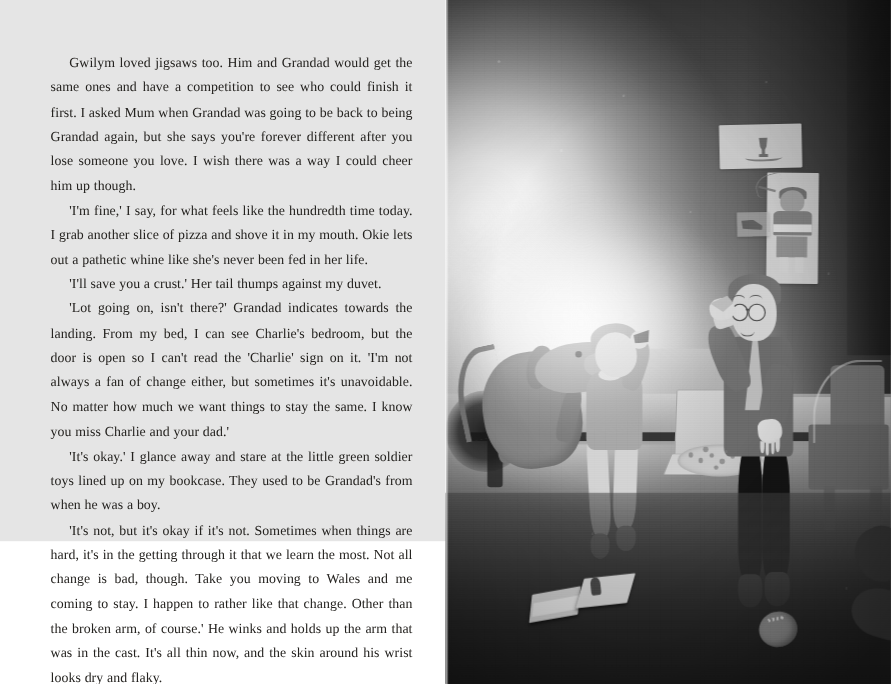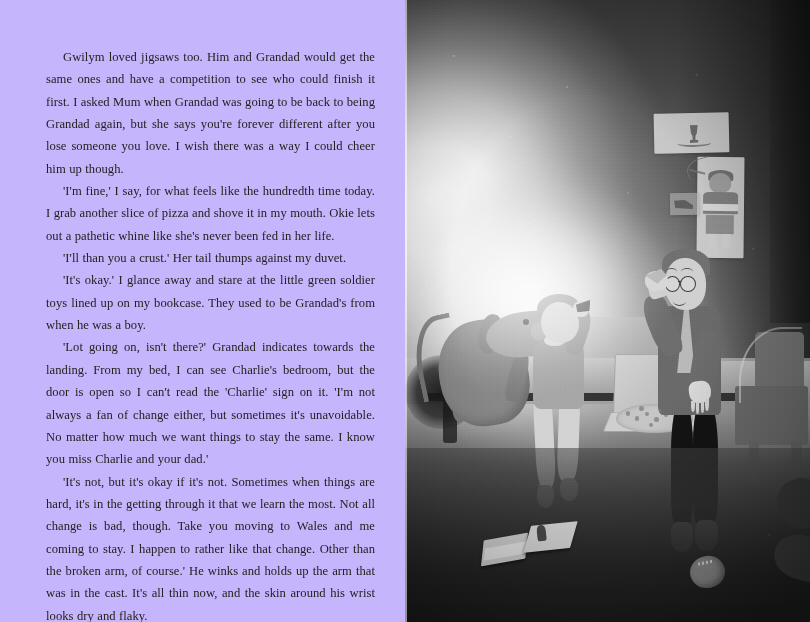--- a/index.html
+++ b/index.html
@@ -19,22 +19,22 @@
     width: 810px;
     height: 622px;
     display: flex;
     background: #ffffff;
   }
 
   
   .page-left {
     position: relative;
     width: 405px;
-    height: 622px;
-    background: #c4b5fd;
+    height: 492px;
+    background: #e5e5e5;
     box-sizing: border-box;
     padding: 46px 30px 16px 46px;
   }
   .body-copy {
     font-size: 12.6px;
     line-height: 22.35px;
     color: #24221f;
     text-align: justify;
     text-justify: inter-word;
     letter-spacing: 0.05px;
@@ -747,23 +747,23 @@
 </head>
 <body>
 
 <div class="spread">
 
   <div class="page-left">
     <div class="left-inner">
       <div class="body-copy">
         <p class="first">Gwilym loved jigsaws too. Him and Grandad would get the same ones and have a competition to see who could finish it first. I asked Mum when Grandad was going to be back to being Grandad again, but she says you're forever different after you lose someone you love. I wish there was a way I could cheer him up though.</p>
         <p>'I'm fine,' I say, for what feels like the hundredth time today. I grab another slice of pizza and shove it in my mouth. Okie lets out a pathetic whine like she's never been fed in her life.</p>
-        <p>'I'll than you a crust.' Her tail thumps against my duvet.</p>
+        <p>'I'll save you a crust.' Her tail thumps against my duvet.</p>
+        <p>'Lot going on, isn't there?' Grandad indicates towards the landing. From my bed, I can see Charlie's bedroom, but the door is open so I can't read the 'Charlie' sign on it. 'I'm not always a fan of change either, but sometimes it's unavoidable. No matter how much we want things to stay the same. I know you miss Charlie and your dad.'</p>
         <p>'It's okay.' I glance away and stare at the little green soldier toys lined up on my bookcase. They used to be Grandad's from when he was a boy.</p>
-        <p>'Lot going on, isn't there?' Grandad indicates towards the landing. From my bed, I can see Charlie's bedroom, but the door is open so I can't read the 'Charlie' sign on it. 'I'm not always a fan of change either, but sometimes it's unavoidable. No matter how much we want things to stay the same. I know you miss Charlie and your dad.'</p>
         <p>'It's not, but it's okay if it's not. Sometimes when things are hard, it's in the getting through it that we learn the most. Not all change is bad, though. Take you moving to Wales and me coming to stay. I happen to rather like that change. Other than the broken arm, of course.' He winks and holds up the arm that was in the cast. It's all thin now, and the skin around his wrist looks dry and flaky.</p>
       </div>
     </div>
   </div>
 
   <div class="page-right">
     <div class="illus">
 
       <div class="wall"></div>
       <div class="wall-right"></div>

